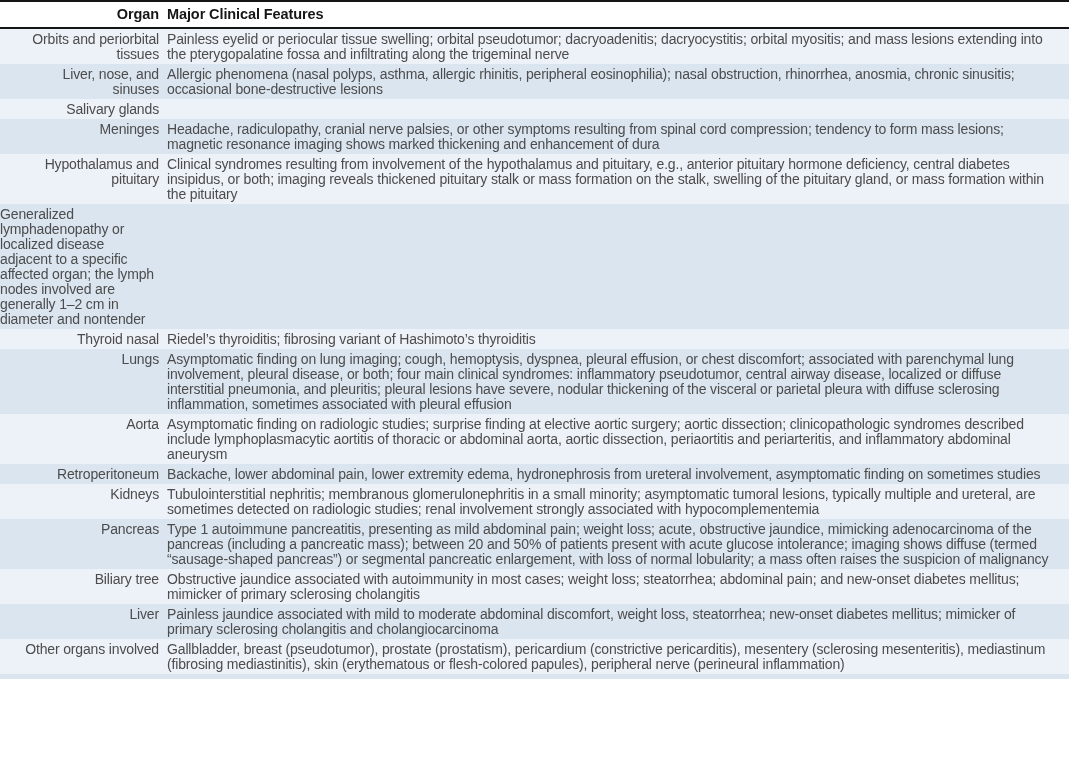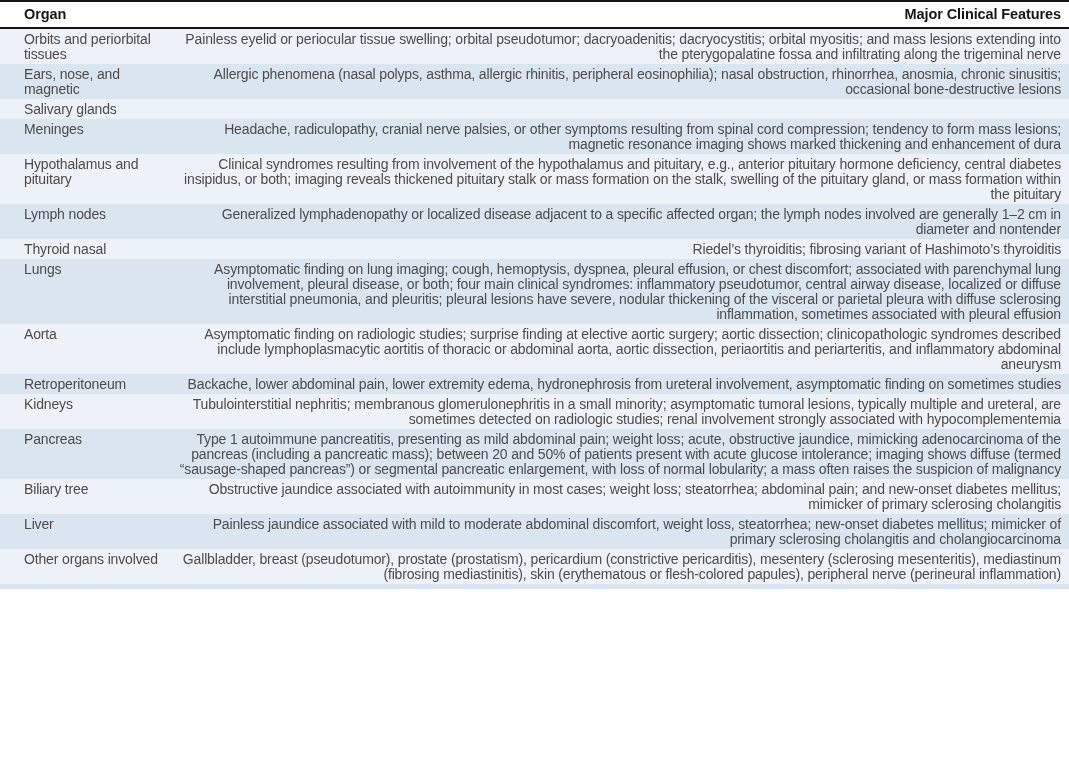--- a/index.html
+++ b/index.html
@@ -30,24 +30,24 @@
   .table-header .hcell {
     font-size: 14.5px;
     font-weight: bold;
     color: #161616;
     line-height: 18px;
     letter-spacing: -0.1px;
   }
   .organ-col {
     padding-left: 24px;
     padding-right: 8px;
+    text-align: right;
   }
   .features-col {
     padding-right: 8px;
-    text-align: right;
   }
   .row {
     display: grid;
     grid-template-columns: 167px 1fr;
     padding: 3px 0 2px 0;
     font-size: 14px;
     line-height: 15px;
     color: #4c4c4c;
     letter-spacing: -0.15px;
   }
@@ -70,40 +70,39 @@
       <div class="hcell features-col">Major Clinical Features</div>
     </div>
 
     <div id="table-body">
   <div class="row">
     <div class="organ-col">Orbits and periorbital tissues</div>
     <div class="features-col">Painless eyelid or periocular tissue swelling; orbital pseudotumor; dacryoadenitis; dacryocystitis; orbital myositis; and mass lesions extending into the pterygopalatine fossa and infiltrating along the trigeminal nerve</div>
   </div>
 
   <div class="row">
-    <div class="organ-col">Ears, nose, and magnetic</div>
+    <div class="organ-col">Liver, nose, and sinuses</div>
     <div class="features-col">Allergic phenomena (nasal polyps, asthma, allergic rhinitis, peripheral eosinophilia); nasal obstruction, rhinorrhea, anosmia, chronic sinusitis; occasional bone-destructive lesions</div>
   </div>
 
   <div class="row">
     <div class="organ-col">Salivary glands</div>
   </div>
 
   <div class="row">
     <div class="organ-col">Meninges</div>
     <div class="features-col">Headache, radiculopathy, cranial nerve palsies, or other symptoms resulting from spinal cord compression; tendency to form mass lesions; magnetic resonance imaging shows marked thickening and enhancement of dura</div>
   </div>
 
   <div class="row">
     <div class="organ-col">Hypothalamus and pituitary</div>
     <div class="features-col">Clinical syndromes resulting from involvement of the hypothalamus and pituitary, e.g., anterior pituitary hormone deficiency, central diabetes insipidus, or both; imaging reveals thickened pituitary stalk or mass formation on the stalk, swelling of the pituitary gland, or mass formation within the pituitary</div>
   </div>
 
   <div class="row">
-    <div class="organ-col">Lymph nodes</div>
     <div class="features-col">Generalized lymphadenopathy or localized disease adjacent to a specific affected organ; the lymph nodes involved are generally 1–2 cm in diameter and nontender</div>
   </div>
 
   <div class="row">
     <div class="organ-col">Thyroid nasal</div>
     <div class="features-col">Riedel’s thyroiditis; fibrosing variant of Hashimoto’s thyroiditis</div>
   </div>
 
   <div class="row">
     <div class="organ-col">Lungs</div>

